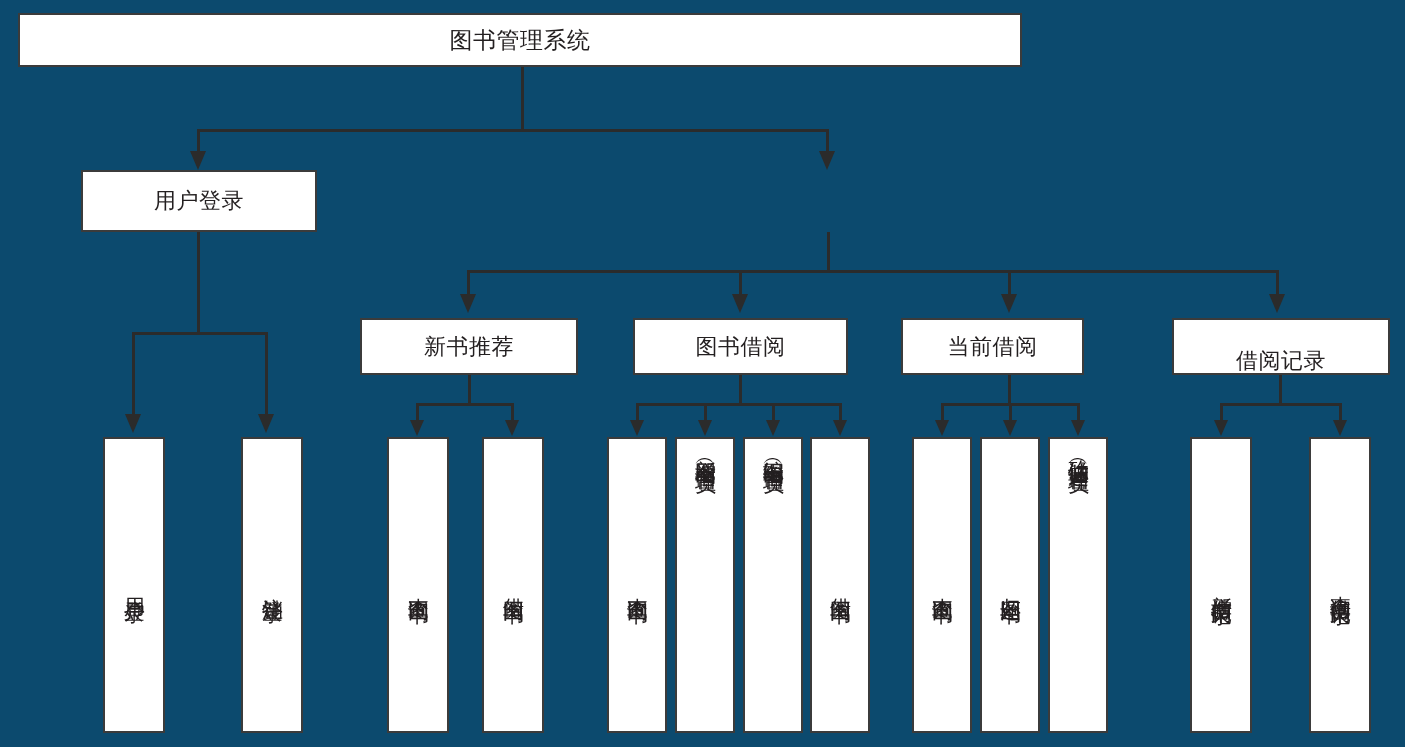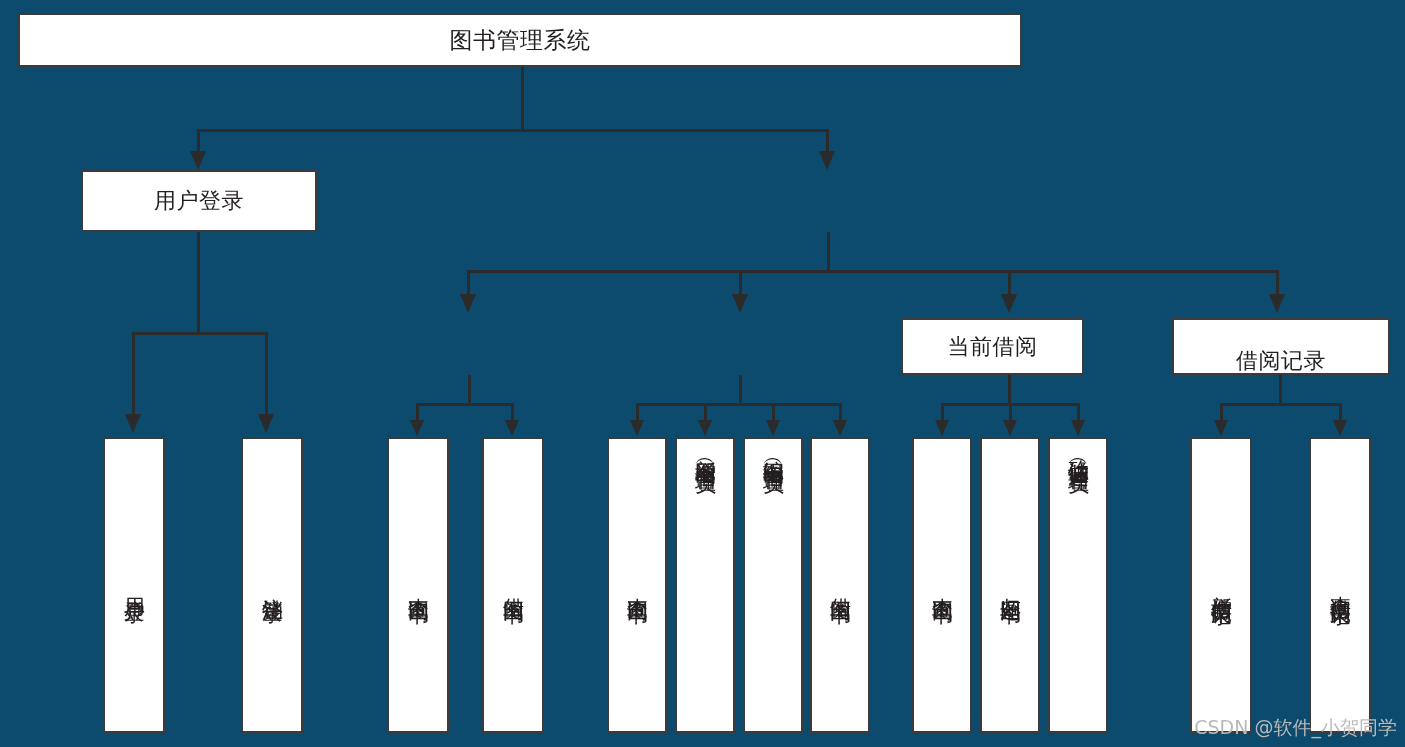--- a/index.html
+++ b/index.html
@@ -134,20 +134,26 @@
 
   <div class="conn vline" style="left:739px; top:270px; width:3px; height:26px;"></div>
   <div class="arrow" style="left:732px; top:294px;"></div>
 
   <div class="conn vline" style="left:1008px; top:270px; width:3px; height:26px;"></div>
   <div class="arrow" style="left:1001px; top:294px;"></div>
 
   <div class="conn vline" style="left:1276px; top:270px; width:3px; height:26px;"></div>
   <div class="arrow" style="left:1269px; top:294px;"></div>
 
+  <div class="node level3" style="left:360px; top:318px; width:218px; height:57px;">
+    <span class="node-label">新书推荐</span>
+  </div>
+  <div class="node level3" style="left:633px; top:318px; width:215px; height:57px;">
+    <span class="node-label">图书借阅</span>
+  </div>
   <div class="node level3" style="left:901px; top:318px; width:183px; height:57px;">
     <span class="node-label">当前借阅</span>
   </div>
   <div class="node level3" style="left:1172px; top:318px; width:218px; height:57px;align-items:flex-end;">
     <span class="node-label">借阅记录</span>
   </div>
 
   <div class="conn vline" style="left:468px; top:375px; width:3px; height:30px;"></div>
   <div class="conn hline" style="left:416px; top:403px; width:98px; height:3px;"></div>
   <div class="conn vline" style="left:416px; top:403px; width:3px; height:19px;"></div>
@@ -219,15 +225,14 @@
     <span class="leaf-label">确认归还（管理员）</span>
   </div>
 
   <div class="leaf center-text" style="left:1190px; top:437px; width:62px; height:296px;">
     <span class="leaf-label">新增借阅记录</span>
   </div>
   <div class="leaf center-text" style="left:1309px; top:437px; width:62px; height:296px;">
     <span class="leaf-label">查询借阅记录</span>
   </div>
 
-  <div id="watermark">CSDN @软件_小贺同学</div>
 
 </div>
 
 </body></html>

